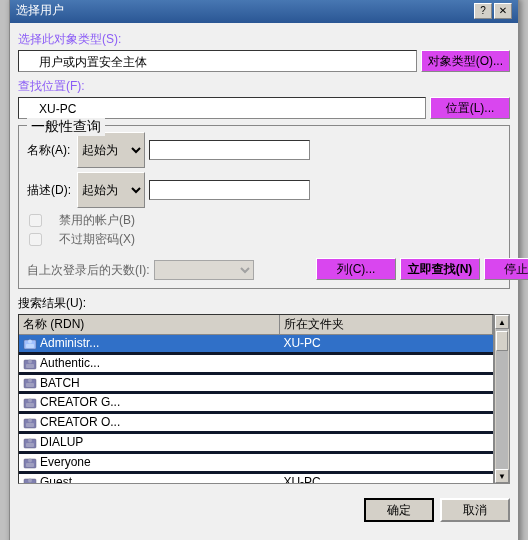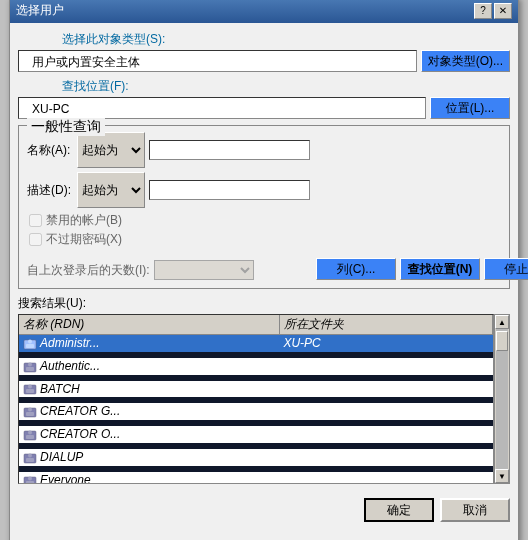--- a/index.html
+++ b/index.html
@@ -53,40 +53,39 @@
       color: #000;
     }
     .dialog-body {
       padding: 8px;
     }
     .field-group {
       margin-bottom: 6px;
     }
     .field-label {
       margin-bottom: 2px;
-      color: #0369a1;
-      margin-left: 44px;
+      color: #8b5cf6;
     }
     .field-row {
       display: flex;
       align-items: center;
       gap: 4px;
     }
     .field-value {
       flex: 1;
       background: white;
       border: 1px inset #888;
-      padding: 2px 13px;
+      padding: 2px 20px;
       height: 22px;
       line-height: 18px;
     }
     .btn-wide {
       min-width: 80px;
       height: 22px;
-      background: #3b82f6;
+      background: #d946ef;
       border: 1px solid #888;
       border-top-color: #fff;
       border-left-color: #fff;
       padding: 0 6px;
       cursor: pointer;
       font-size: 12px;
       font-family: "SimSun", "MS Sans Serif", sans-serif;
       display: flex;
       align-items: center;
       justify-content: center;
@@ -129,21 +128,21 @@
       flex: 1;
       height: 20px;
       border: 1px inset #888;
       background: white;
       padding: 0 2px;
       font-size: 12px;
     }
     .checkbox-row {
       display: flex;
       align-items: center;
-      gap: 4px;
+      gap: 17px;
       margin-bottom: 2px;
       padding-left: 2px;
     }
     .checkbox-label {
       color: #666;
     }
     .select-row {
       display: flex;
       align-items: center;
       gap: 4px;
@@ -183,21 +182,21 @@
       border-bottom: 1px solid #888;
       padding: 1px 4px;
       text-align: left;
       font-weight: normal;
       font-size: 12px;
       cursor: pointer;
       white-space: nowrap;
     }
     .results-table td {
       padding: 1px 4px;
-      border-bottom: 6px solid #0f172a;
+      border-bottom: 3px solid #0f172a;
       font-size: 12px;
       white-space: nowrap;
       overflow: hidden;
     }
     .results-table tr.selected td {
       background: #3070c8;
       color: white;
     }
     .scrollbar-v {
       width: 16px;
@@ -331,42 +330,42 @@
           <div class="select-row">
             <span class="select-label">自上次登录后的天数(I):</span>
             <select class="select-dropdown" disabled="">
               <option></option>
             </select>
           </div>
         </div>
 
         <div style="display:flex;gap:4px;align-items:flex-end;min-width:88px;">
           <button class="btn-wide" style="width:88px;">列(C)...</button>
-          <button class="btn-wide" style="width:88px;font-weight:bold;">查找位置(N)</button>
+          <button class="btn-wide" style="width:88px;font-weight:bold;">立即查找(N)</button>
           <button class="btn-wide" style="width:88px;">停止(T)</button>
 
           <div style="margin-top:6px;">
             <svg width="42" height="42" viewBox="0 0 42 42">
               <circle cx="16" cy="16" r="12" fill="none" stroke="#a06000" stroke-width="2.5"></circle>
               <circle cx="16" cy="16" r="8" fill="none" stroke="#d4a000" stroke-width="1.5"></circle>
               <line x1="25" y1="25" x2="37" y2="37" stroke="#a06000" stroke-width="3" stroke-linecap="round"></line>
               <circle cx="16" cy="16" r="4" fill="#6060c0" opacity="0.5"></circle>
 
               <ellipse cx="11" cy="15" rx="3" ry="4" fill="none" stroke="#8080d0" stroke-width="1"></ellipse>
               <ellipse cx="21" cy="15" rx="3" ry="4" fill="none" stroke="#8080d0" stroke-width="1"></ellipse>
             </svg>
           </div>
         </div>
       </div>
     </div>
 
     <div class="results-label">搜索结果(U):</div>
 
     <div class="results-area">
-      <div class="results-table-wrap" style="height:170px;overflow-y:hidden;font-style:italic;">
+      <div class="results-table-wrap" style="height:170px;overflow-y:hidden;">
         <table class="results-table">
           <thead>
             <tr>
               <th style="width:55%;">名称 (RDN)</th>
               <th>所在文件夹</th>
             </tr>
           </thead>
           <tbody id="results-tbody">
           <tr class="selected">
                 <td><svg width="14" height="14" viewBox="0 0 14 14" style="vertical-align:middle;margin-right:3px;">

